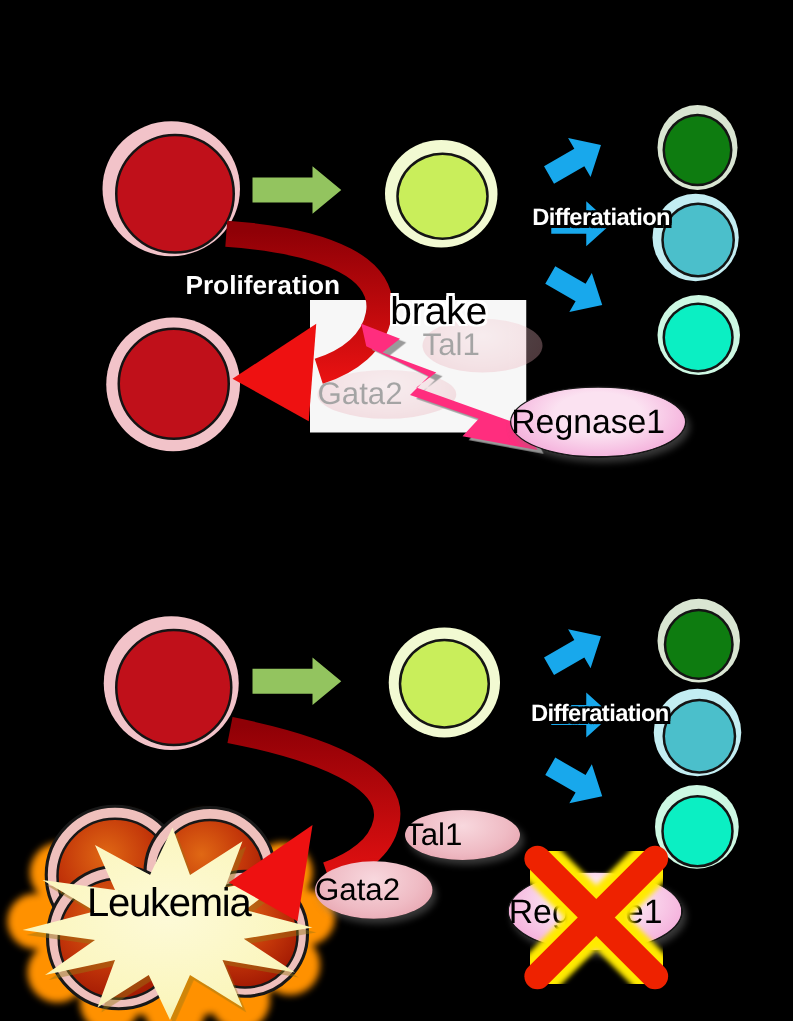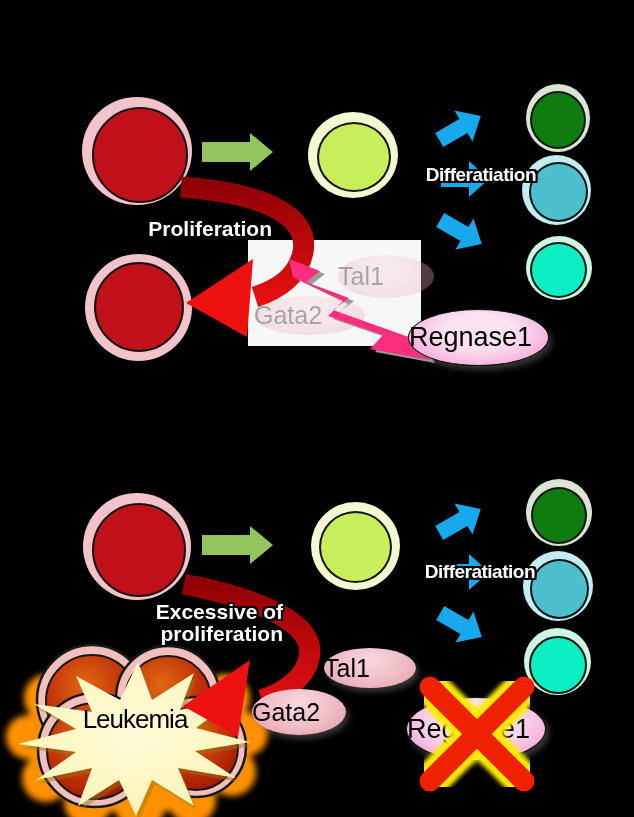--- a/index.html
+++ b/index.html
@@ -24,21 +24,21 @@
   .olw{color:#fff;font-weight:bold;text-align:right;
        text-shadow:-2px -2px 0 #000,2px -2px 0 #000,-2px 2px 0 #000,2px 2px 0 #000,
                    -2px 0 0 #000,2px 0 0 #000,0 -2px 0 #000,0 2px 0 #000;}
   .olb{color:#000;text-align:center;
        text-shadow:-2px -2px 0 #fff,2px -2px 0 #fff,-2px 2px 0 #fff,2px 2px 0 #fff,
                    -2px 0 0 #fff,2px 0 0 #fff,0 -2px 0 #fff,0 2px 0 #fff;}
 
   .z1{z-index:1}.z2{z-index:2}.z3{z-index:3}.z4{z-index:4}.z5{z-index:5}.z6{z-index:6}.z7{z-index:7}.z8{z-index:8}
 
   #brake-box{left:248px;top:240px;width:173px;height:106px;background:rgba(255,255,255,.97);}
-  #leukemia-label{left:46px;top:704px;width:178px;font-size:26px;color:#000;text-align:center;letter-spacing:-1px;}
+  #leukemia-label{left:46px;top:704px;width:178px;font-size:32px;color:#000;text-align:center;letter-spacing:-1px;}
 </style>
 </head>
 <body>
 
 <div id="stage">
 
   <div class="halo z1" style="left:82px;top:97px;width:110px;height:108px;background:#F2C3C9;"></div>
   <div class="cell z1" style="left:92px;top:107px;width:96px;height:96px;background:#C0101A;"></div>
 
   <div class="halo z1" style="left:308px;top:112px;width:90px;height:86px;background:#F2FAD2;"></div>
@@ -196,23 +196,20 @@
         <line x1="430" y1="687" x2="524" y2="781"></line>
         <line x1="524" y1="687" x2="430" y2="781"></line>
       </g>
     </g>
   </svg>
 
   <div class="abs olw z8" style="left:112px;top:217px;width:160px;font-size:21px;">Proliferation</div>
 
   <div class="abs olw z8" style="left:394px;top:164px;width:142px;font-size:19px;letter-spacing:-0.5px;">Differatiation</div>
 
-
-  <div class="abs olw z8" style="left:118px;top:601px;width:165px;font-size:21px;line-height:22px;">
-    <span style="display:block;">Excessive of</span>
-    <span style="display:block;">proliferation</span>
-  </div>
+  <div class="abs olb z8" style="left:296px;top:231px;width:110px;font-size:31px;">brake</div>
+
 
   <div class="abs olw z8" style="left:393px;top:561px;width:142px;font-size:19px;letter-spacing:-0.5px;">Differatiation</div>
 
   <div id="leukemia-label" class="abs z8">Leukemia</div>
 
 </div>
 
 </body></html>

